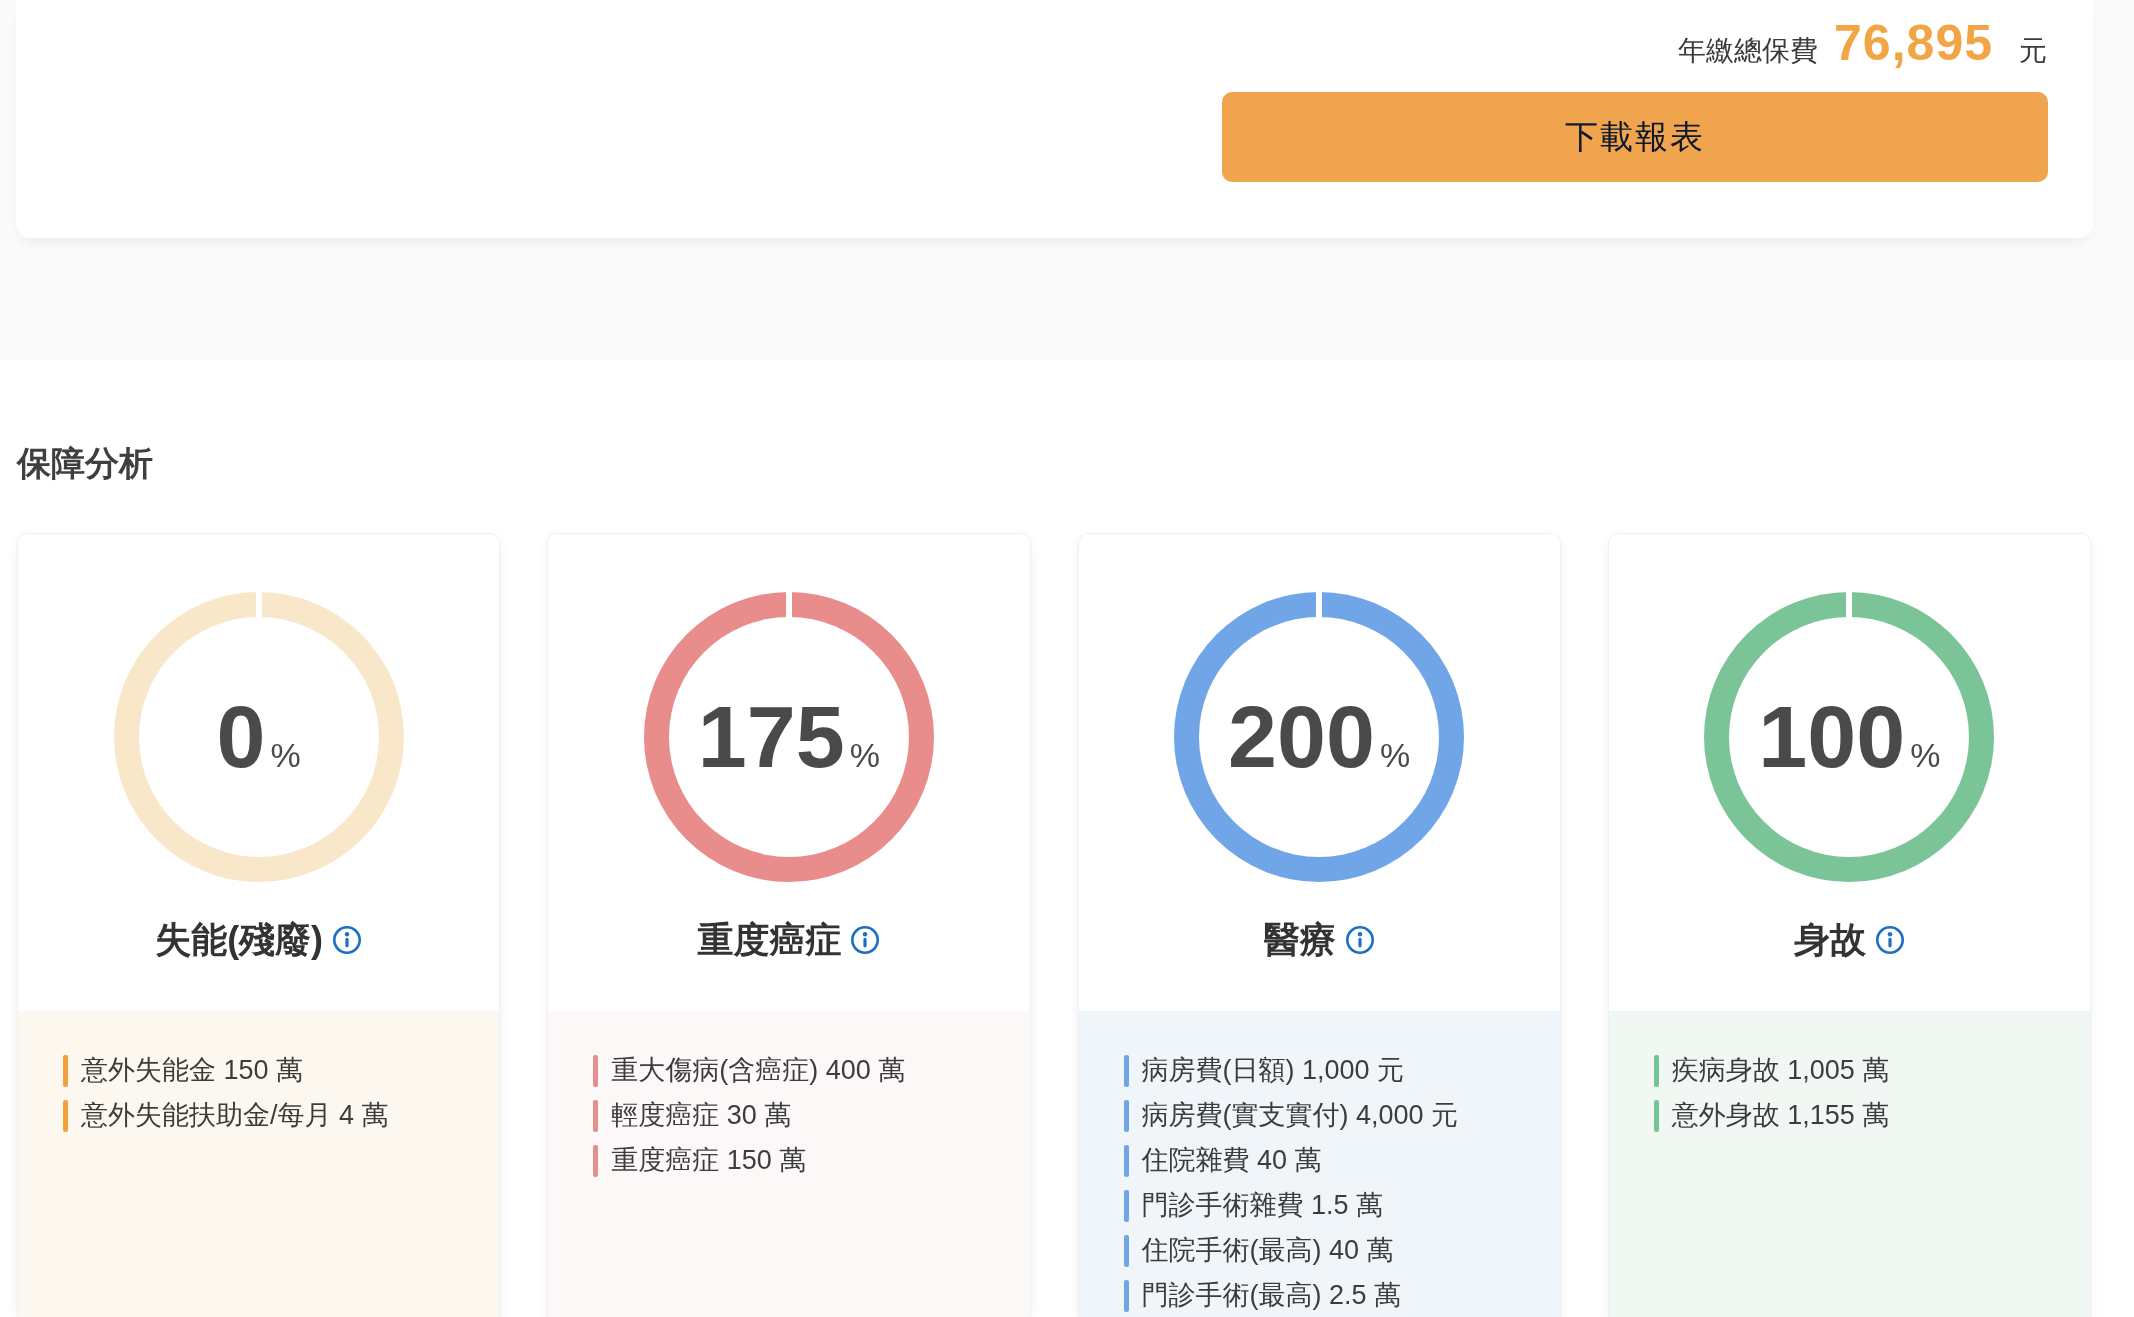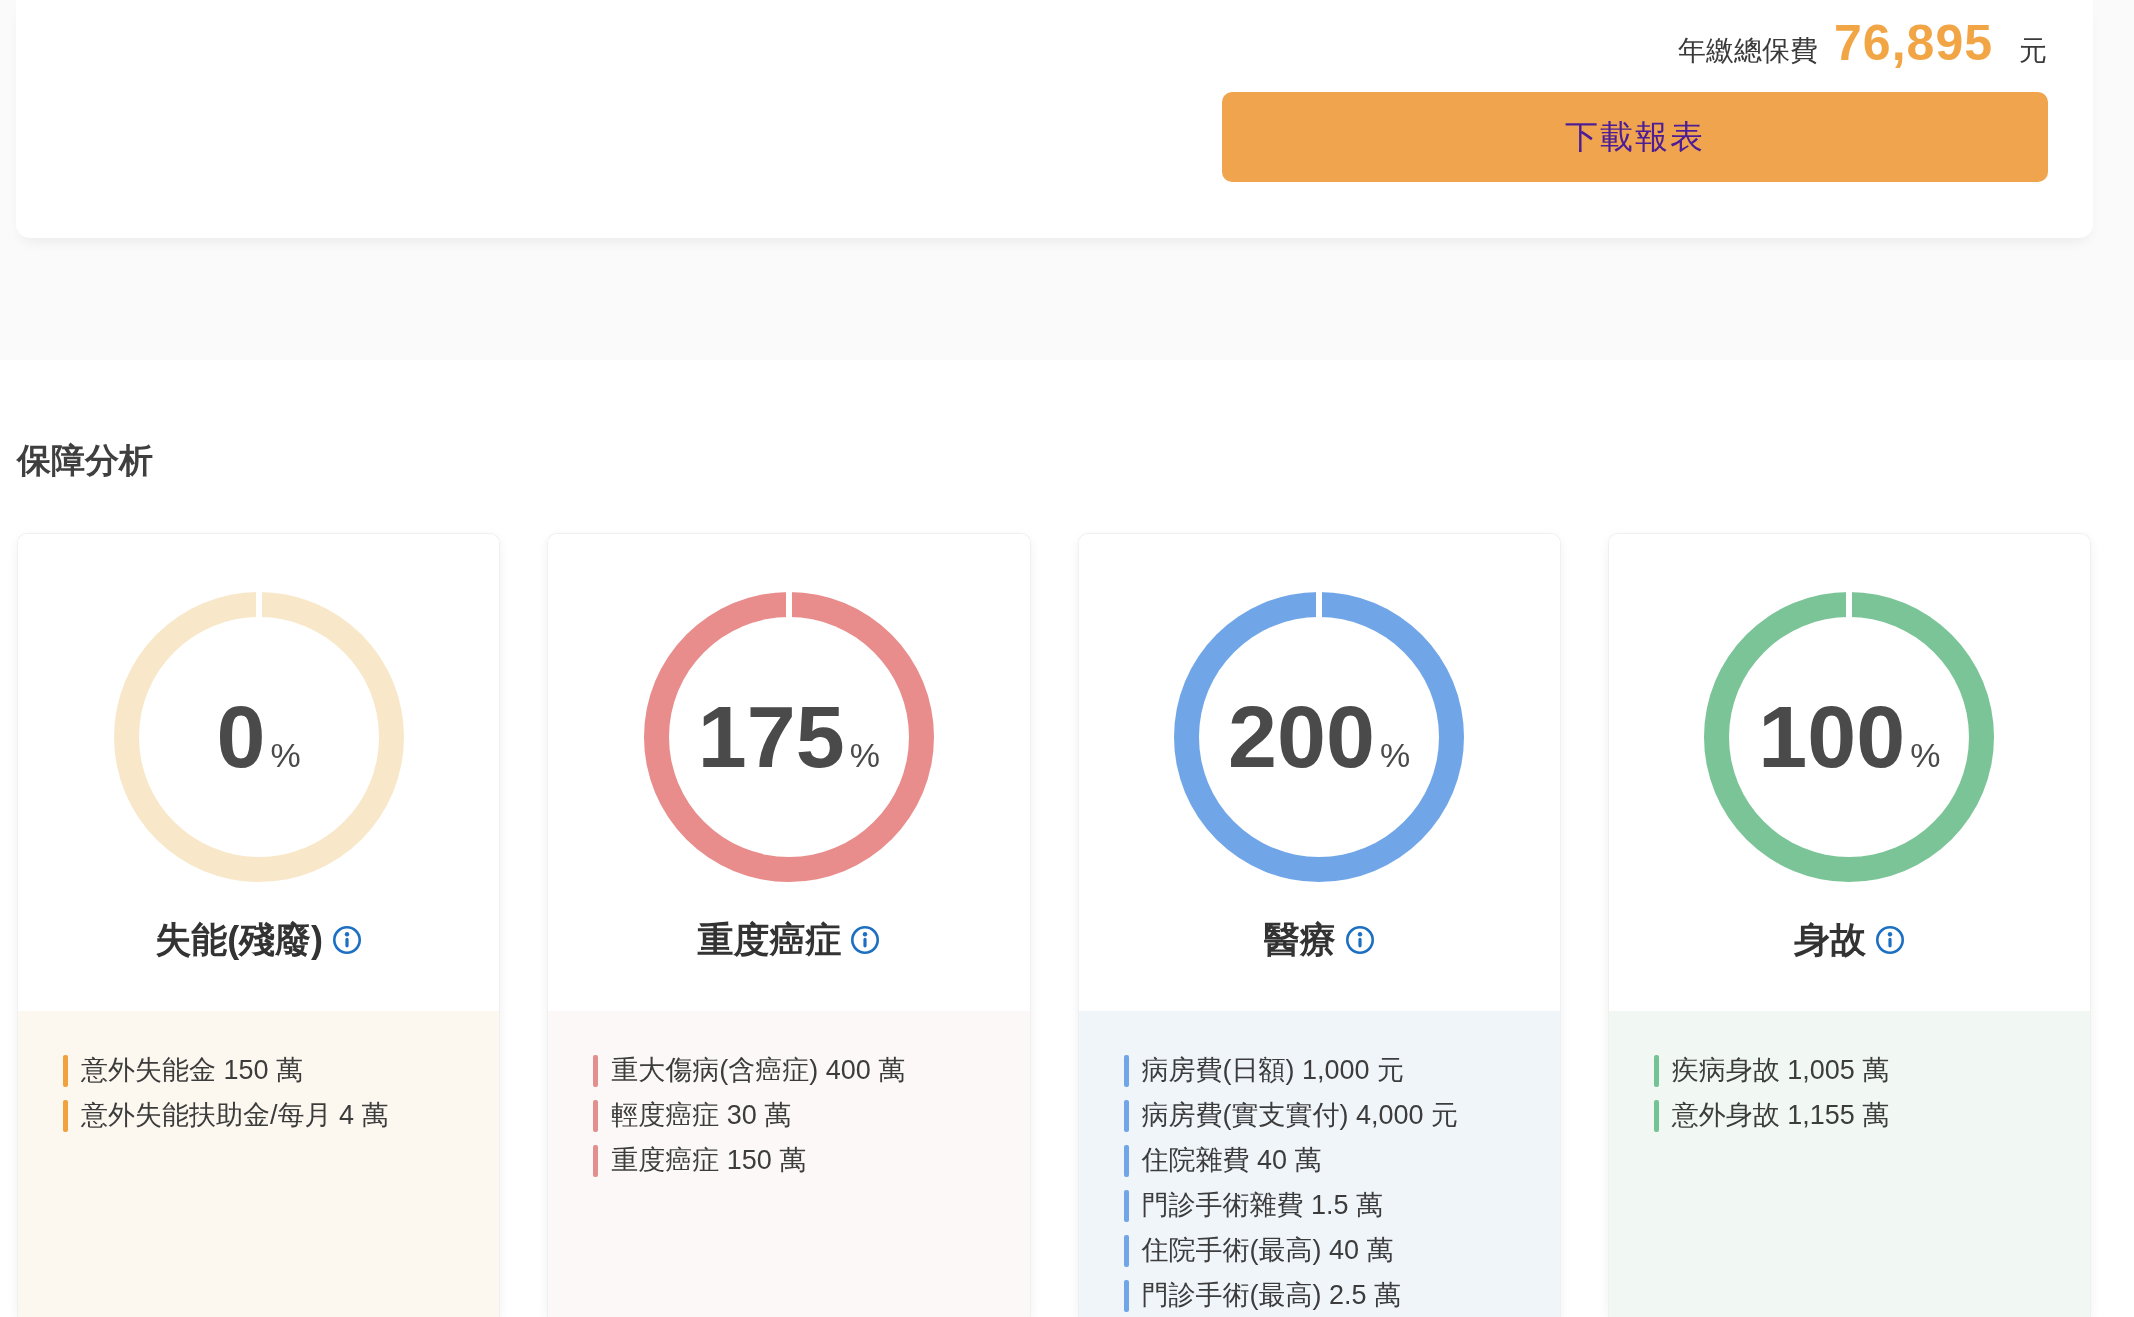--- a/index.html
+++ b/index.html
@@ -21,28 +21,28 @@
   .premium-row{
     display:flex;justify-content:flex-end;align-items:baseline;
     padding-right:46px;height:52px;
   }
   .premium-label{font-size:28px;color:#3A3A3A;}
   .premium-amount{font-size:50px;font-weight:600;color:#F2A544;margin:0 26px 0 16px;letter-spacing:1px;}
   .premium-unit{font-size:28px;color:#3A3A3A;}
   .download-btn{
     display:block;margin:26px 45px 0 auto;width:826px;height:90px;
     background:#F0A44E;border:none;border-radius:10px;cursor:pointer;
-    color:#4c1d95;font-size:33px;font-family:inherit;letter-spacing:2px;
+    color:#0f172a;font-size:33px;font-family:inherit;letter-spacing:2px;
   }
 
   
   .analysis{background:#ffffff;padding-top:83px;}
   .section-title{
     margin:0 16px 0 17px;font-size:34px;line-height:40px;
-    font-weight:600;color:#3F3F3F;font-family:Liberation Mono, monospace;
+    font-weight:600;color:#3F3F3F;
   }
   .cards{
     display:flex;gap:47px;margin-top:50px;height:784px;
     padding:0 43px 0 17px;box-sizing:border-box;
   }
   .card{
     flex:1 1 0;background:#ffffff;
     border:1px solid #F0F0F0;border-bottom:none;
     border-radius:10px 10px 0 0;
     box-shadow:0 4px 12px rgba(0,0,0,0.06);

